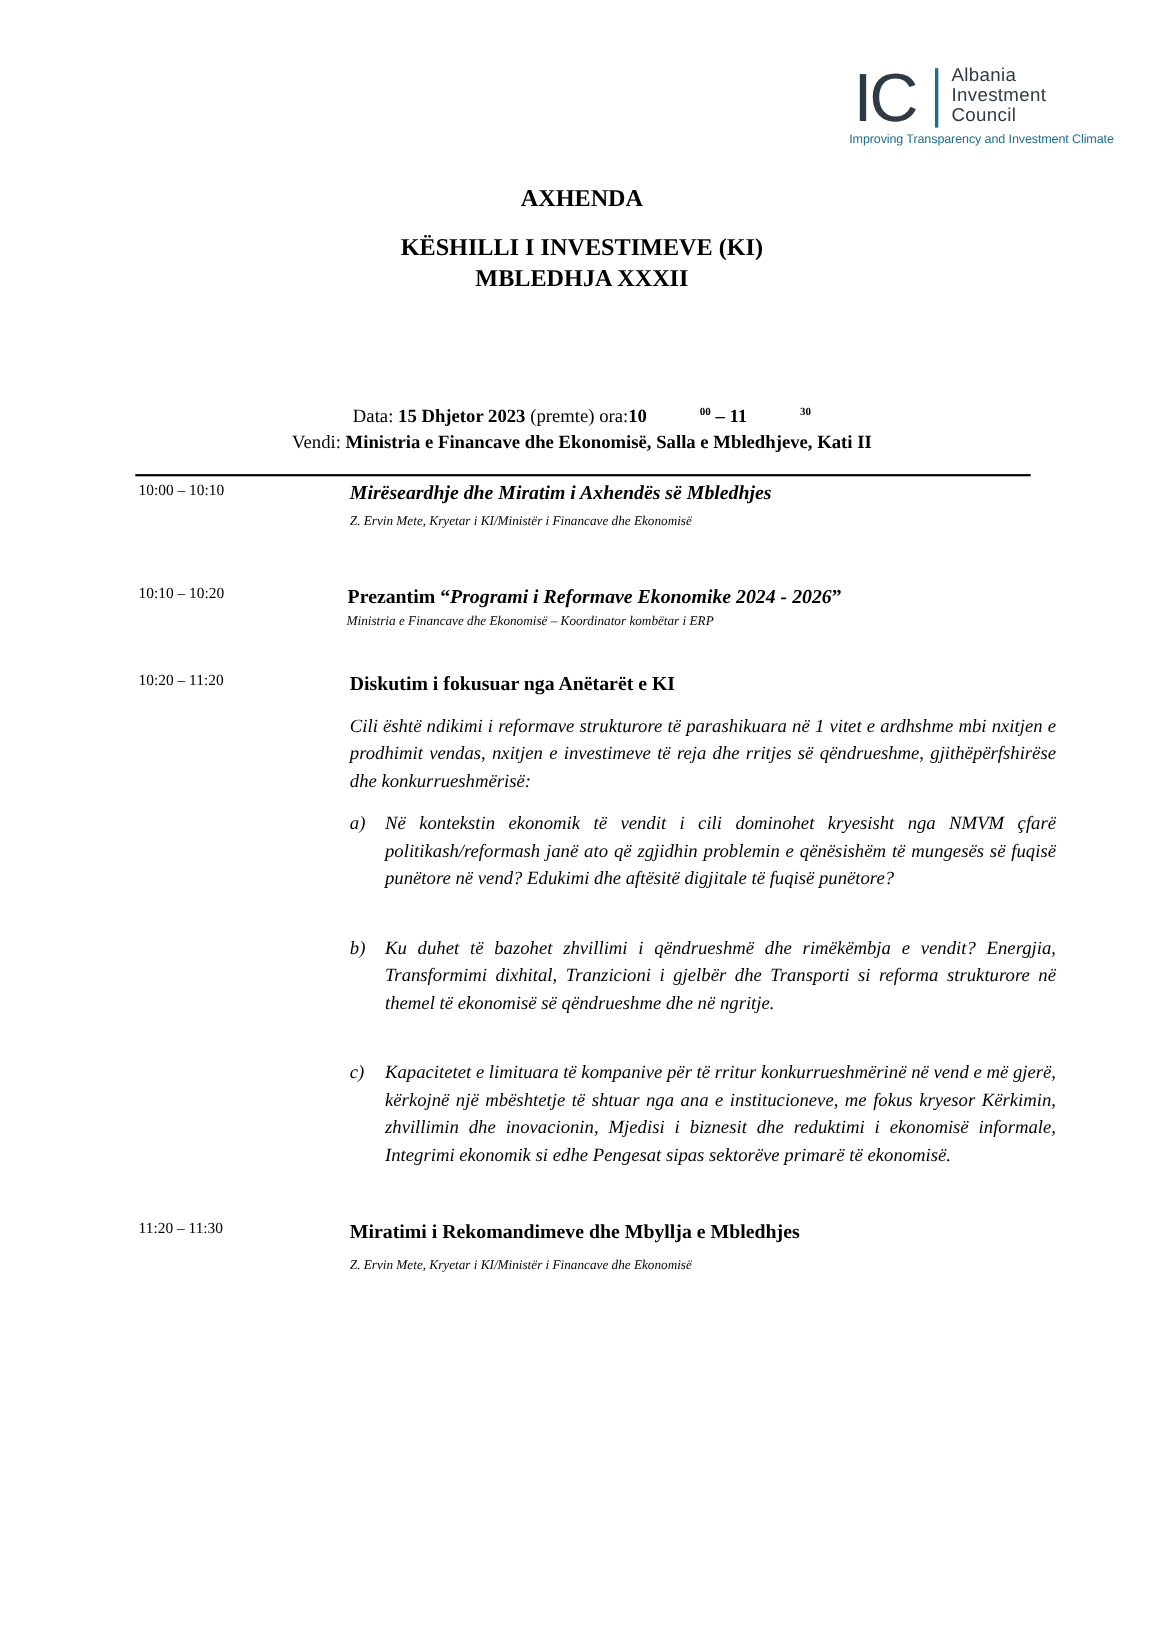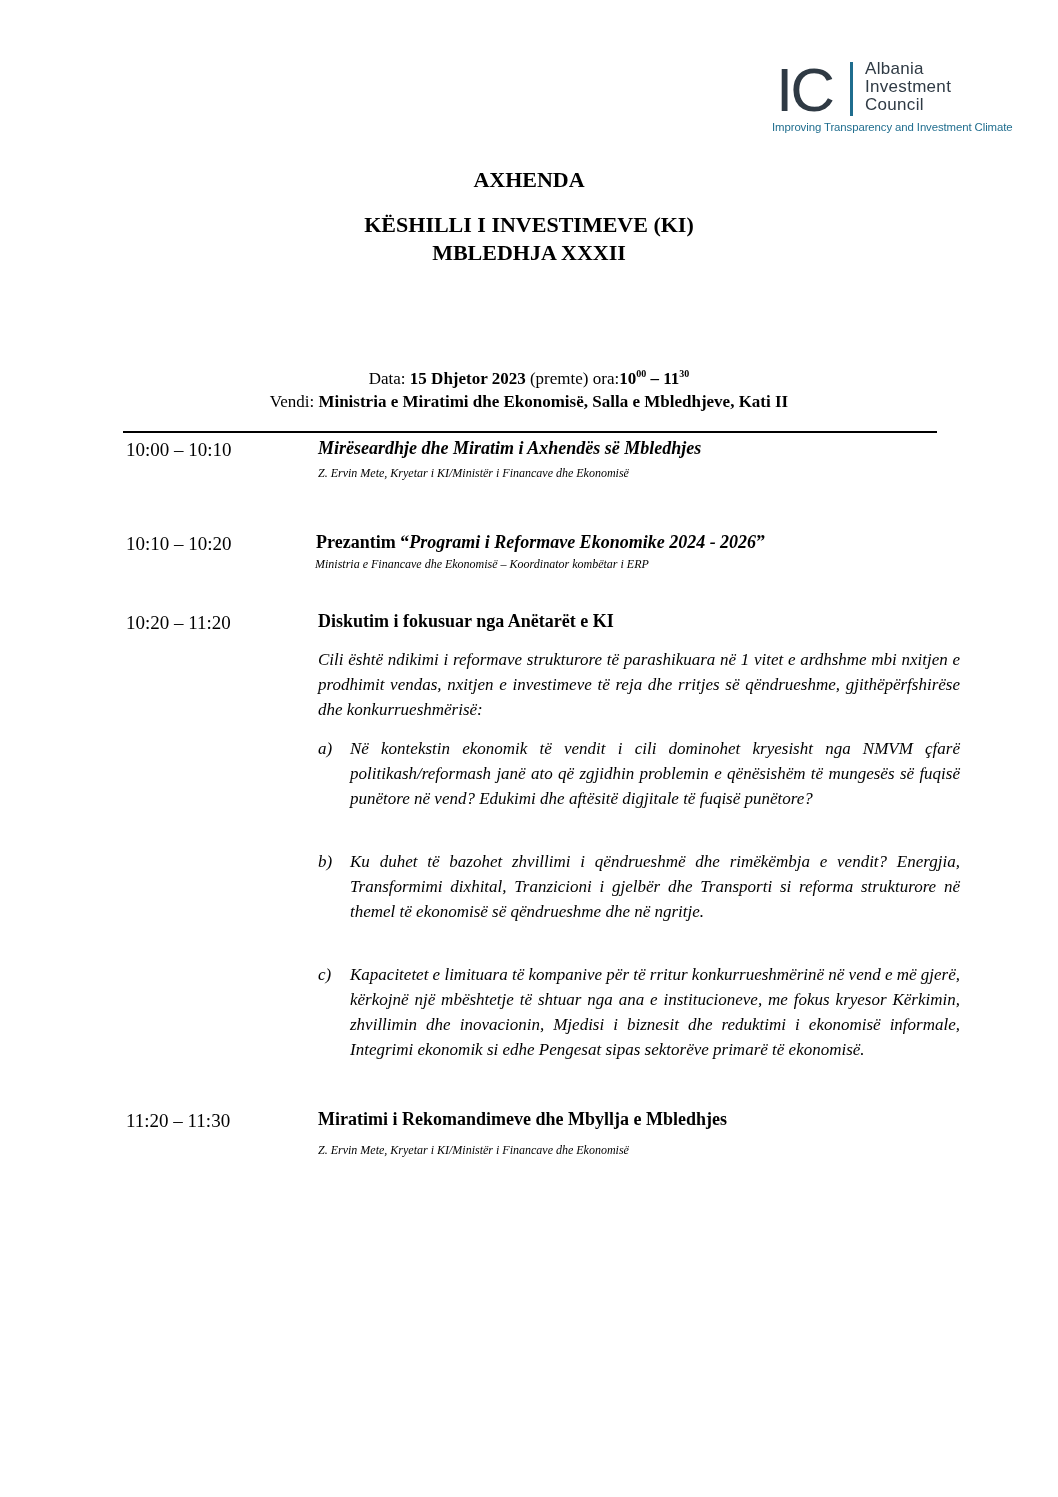--- a/index.html
+++ b/index.html
@@ -17,26 +17,26 @@
     .logo-tag { position: absolute; left: 0px; top: 63px; font-family: "Liberation Sans", sans-serif;
                 font-size: 11.4px; color: #1f6d8e; white-space: nowrap; letter-spacing: -0.1px; }
 
     
     .center { position: absolute; left: 0; width: 1058px; text-align: center; }
     .h-title { top: 154px; font-weight: bold; font-size: 22px; margin-top: 13px; }
     .h-meeting { top: 211px; font-weight: bold; font-size: 22px; line-height: 28px; }
     .h-sub { top: 290px; font-weight: bold; font-style: italic; font-size: 18.5px; line-height: 25px; }
     .info { top: 367px; font-size: 17px; line-height: 23px; }
     .info b { font-weight: bold; }
-    .info sup { font-size: 10px; vertical-align: 7px; line-height: 0; font-weight: bold; }
+    .info sup { font-size: 10px; vertical-align: 7px; line-height: 0; font-weight: bold; margin-left: 48px; }
 
     .rule { position: absolute; left: 123px; top: 431px; width: 814px; height: 2px; background: #000; }
 
     
-    .time { position: absolute; left: 126px; font-size: 19px; white-space: nowrap; }
+    .time { position: absolute; left: 126px; font-size: 14px; white-space: nowrap; }
     .item-title { position: absolute; left: 318px; font-weight: bold; font-size: 18px; white-space: nowrap; }
     .item-title i { font-style: italic; }
     .item-sub { position: absolute; left: 318px; font-style: italic; font-size: 12px; white-space: nowrap; }
     .para { position: absolute; left: 318px; width: 642px; font-style: italic; font-size: 17px;
             line-height: 25px; text-align: justify; }
     .list-item { position: absolute; left: 318px; width: 642px; font-style: italic; font-size: 17px; line-height: 25px; }
     .list-item .marker { position: absolute; left: 0; top: 0; width: 30px; }
     .list-item .text { margin-left: 32px; text-align: justify; }
   </style>
 </head>
@@ -56,21 +56,21 @@
 <div class="center h-title">AXHENDA</div>
 <div class="center h-meeting">
   <div>KËSHILLI I INVESTIMEVE (KI)</div>
   <div>MBLEDHJA XXXII</div>
 </div>
 <div class="center h-sub">
 </div>
 
 <div class="center info">
   <div><span>Data: </span><b>15 Dhjetor 2023</b><span> (premte) ora:</span><b><span>10</span><sup>00</sup><span> – </span><span>11</span><sup>30</sup></b></div>
-  <div><span>Vendi: </span><b>Ministria e Miratimi dhe Ekonomisë, Salla e Mbledhjeve, Kati II</b></div>
+  <div><span>Vendi: </span><b>Ministria e Financave dhe Ekonomisë, Salla e Mbledhjeve, Kati II</b></div>
 </div>
 
 <div class="rule"></div>
 
 <div class="time" style="top:439px;">10:00 – 10:10</div>
 <div class="item-title" style="top:438px;font-style:italic;">Mirëseardhje dhe Miratim i Axhendës së Mbledhjes</div>
 <div class="item-sub" style="top:466px;">Z. Ervin Mete, Kryetar i KI/Ministër i Financave dhe Ekonomisë</div>
 
 <div class="time" style="top:533px;">10:10 – 10:20</div>
 <div class="item-title" style="top:532px; left:316px;"><span>Prezantim “</span><i>Programi i Reformave Ekonomike 2024 - 2026</i><span>”</span></div>

